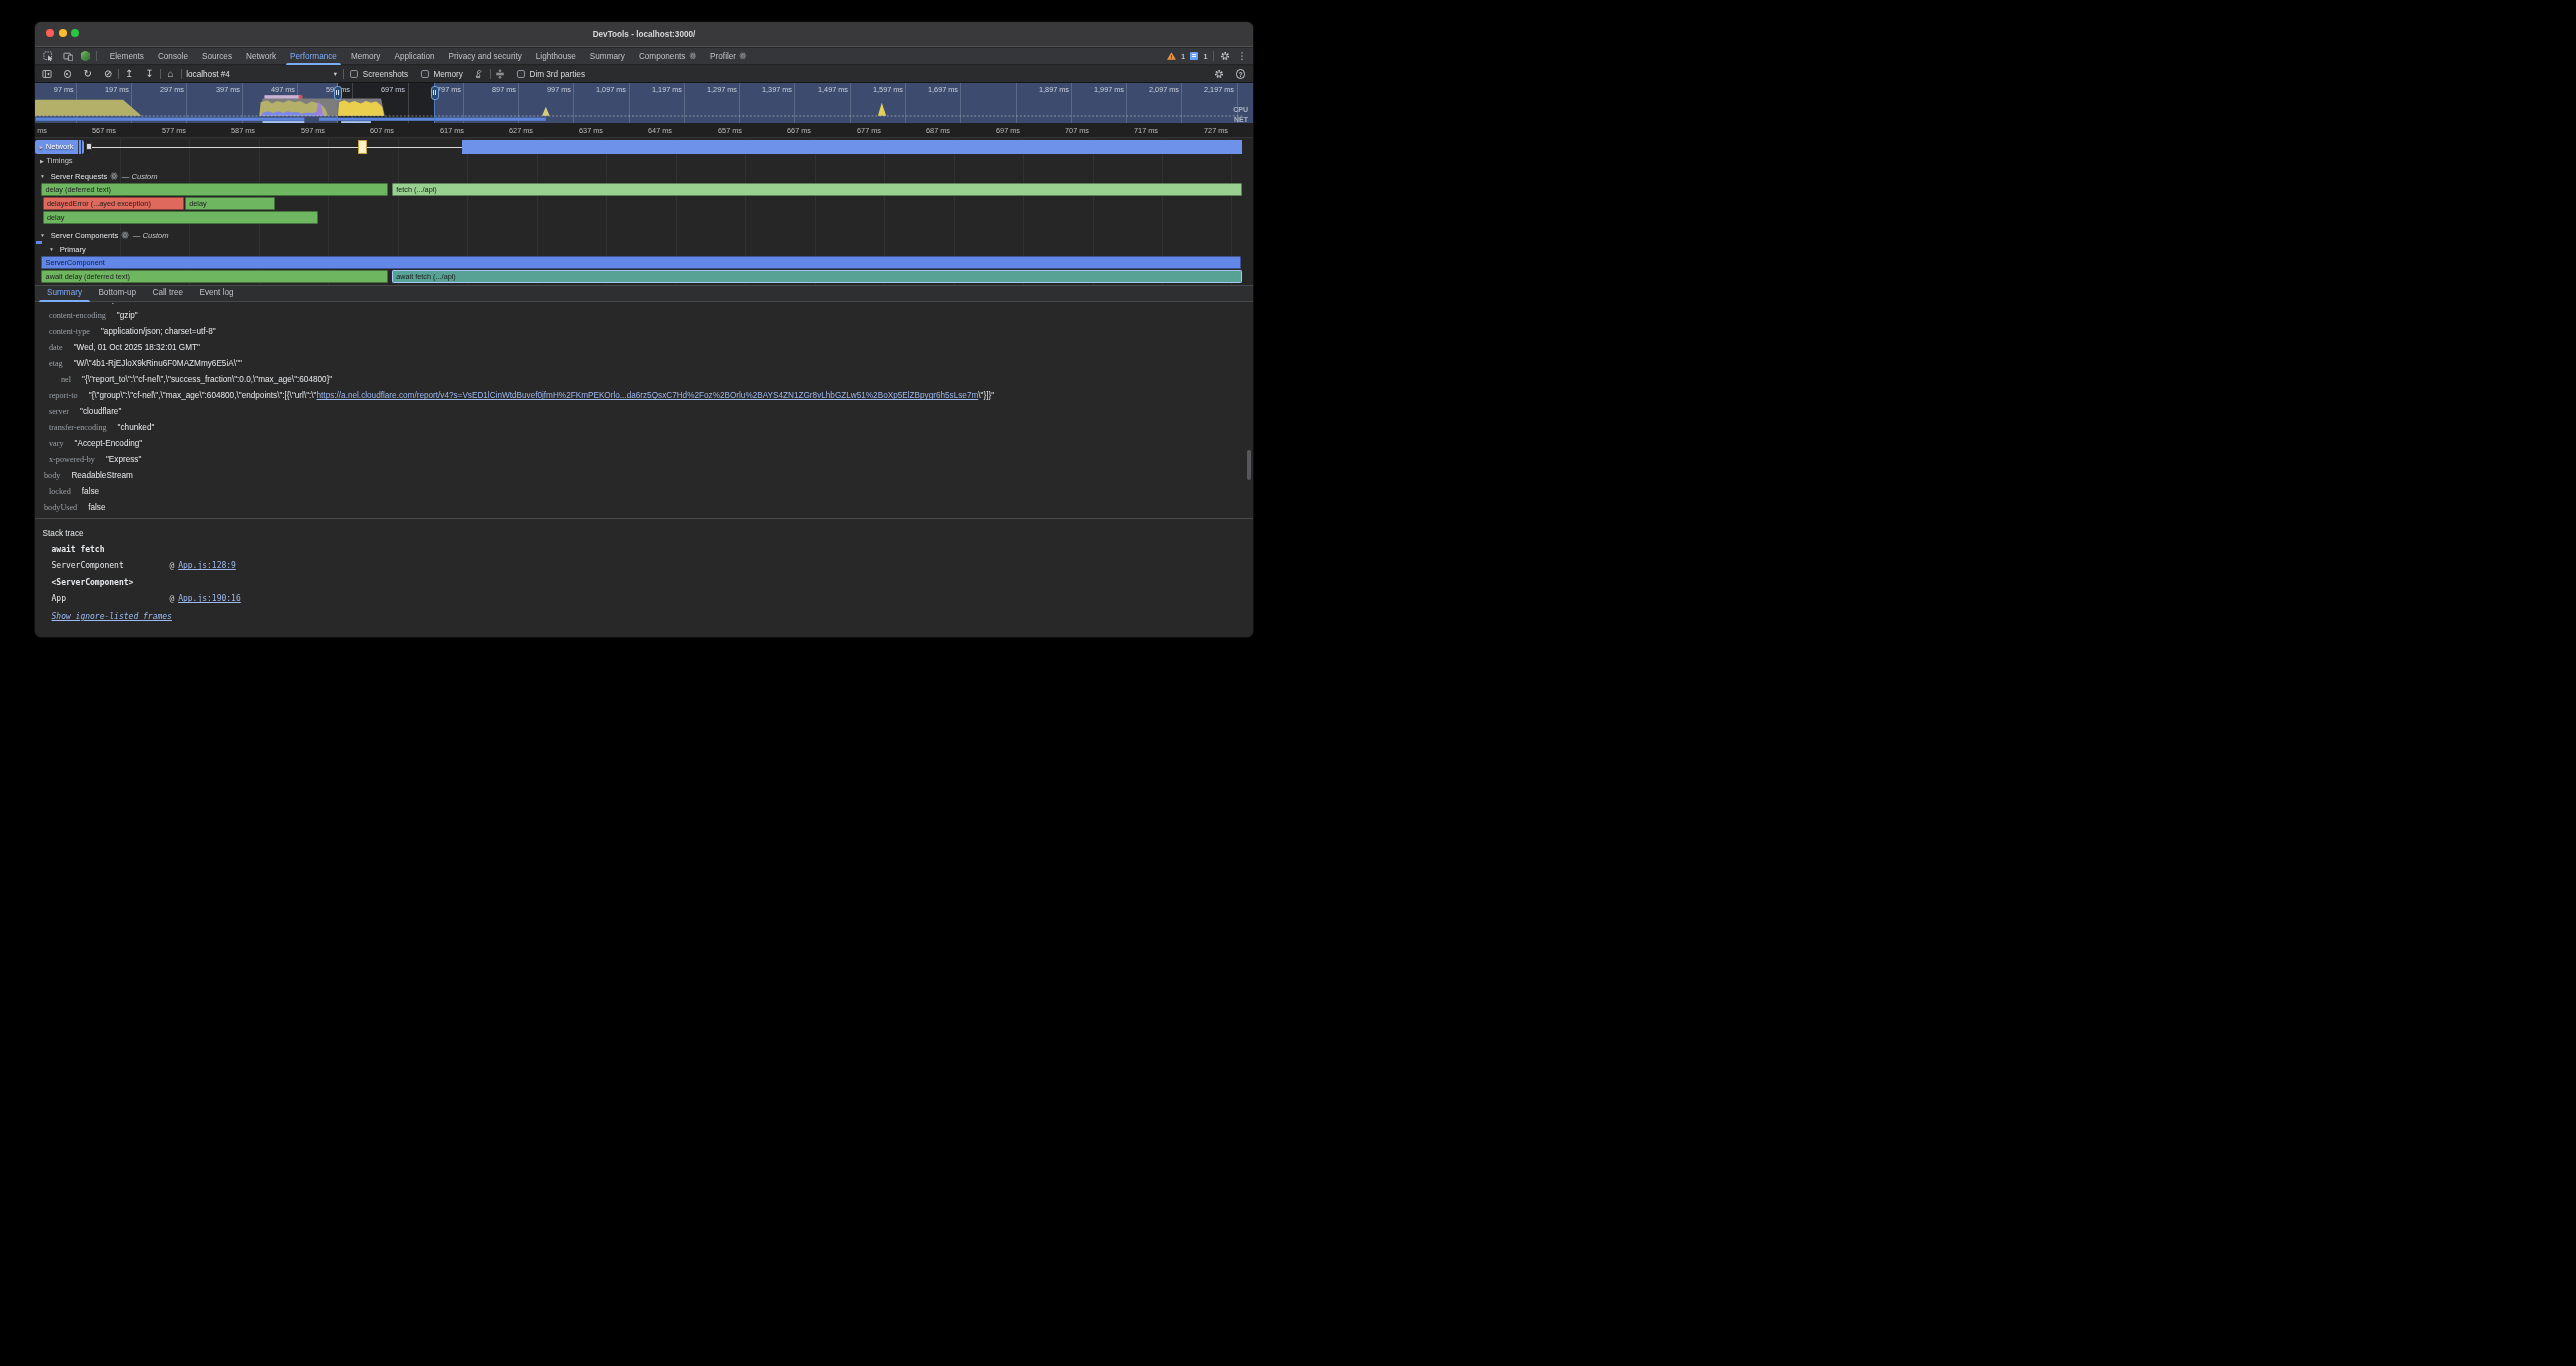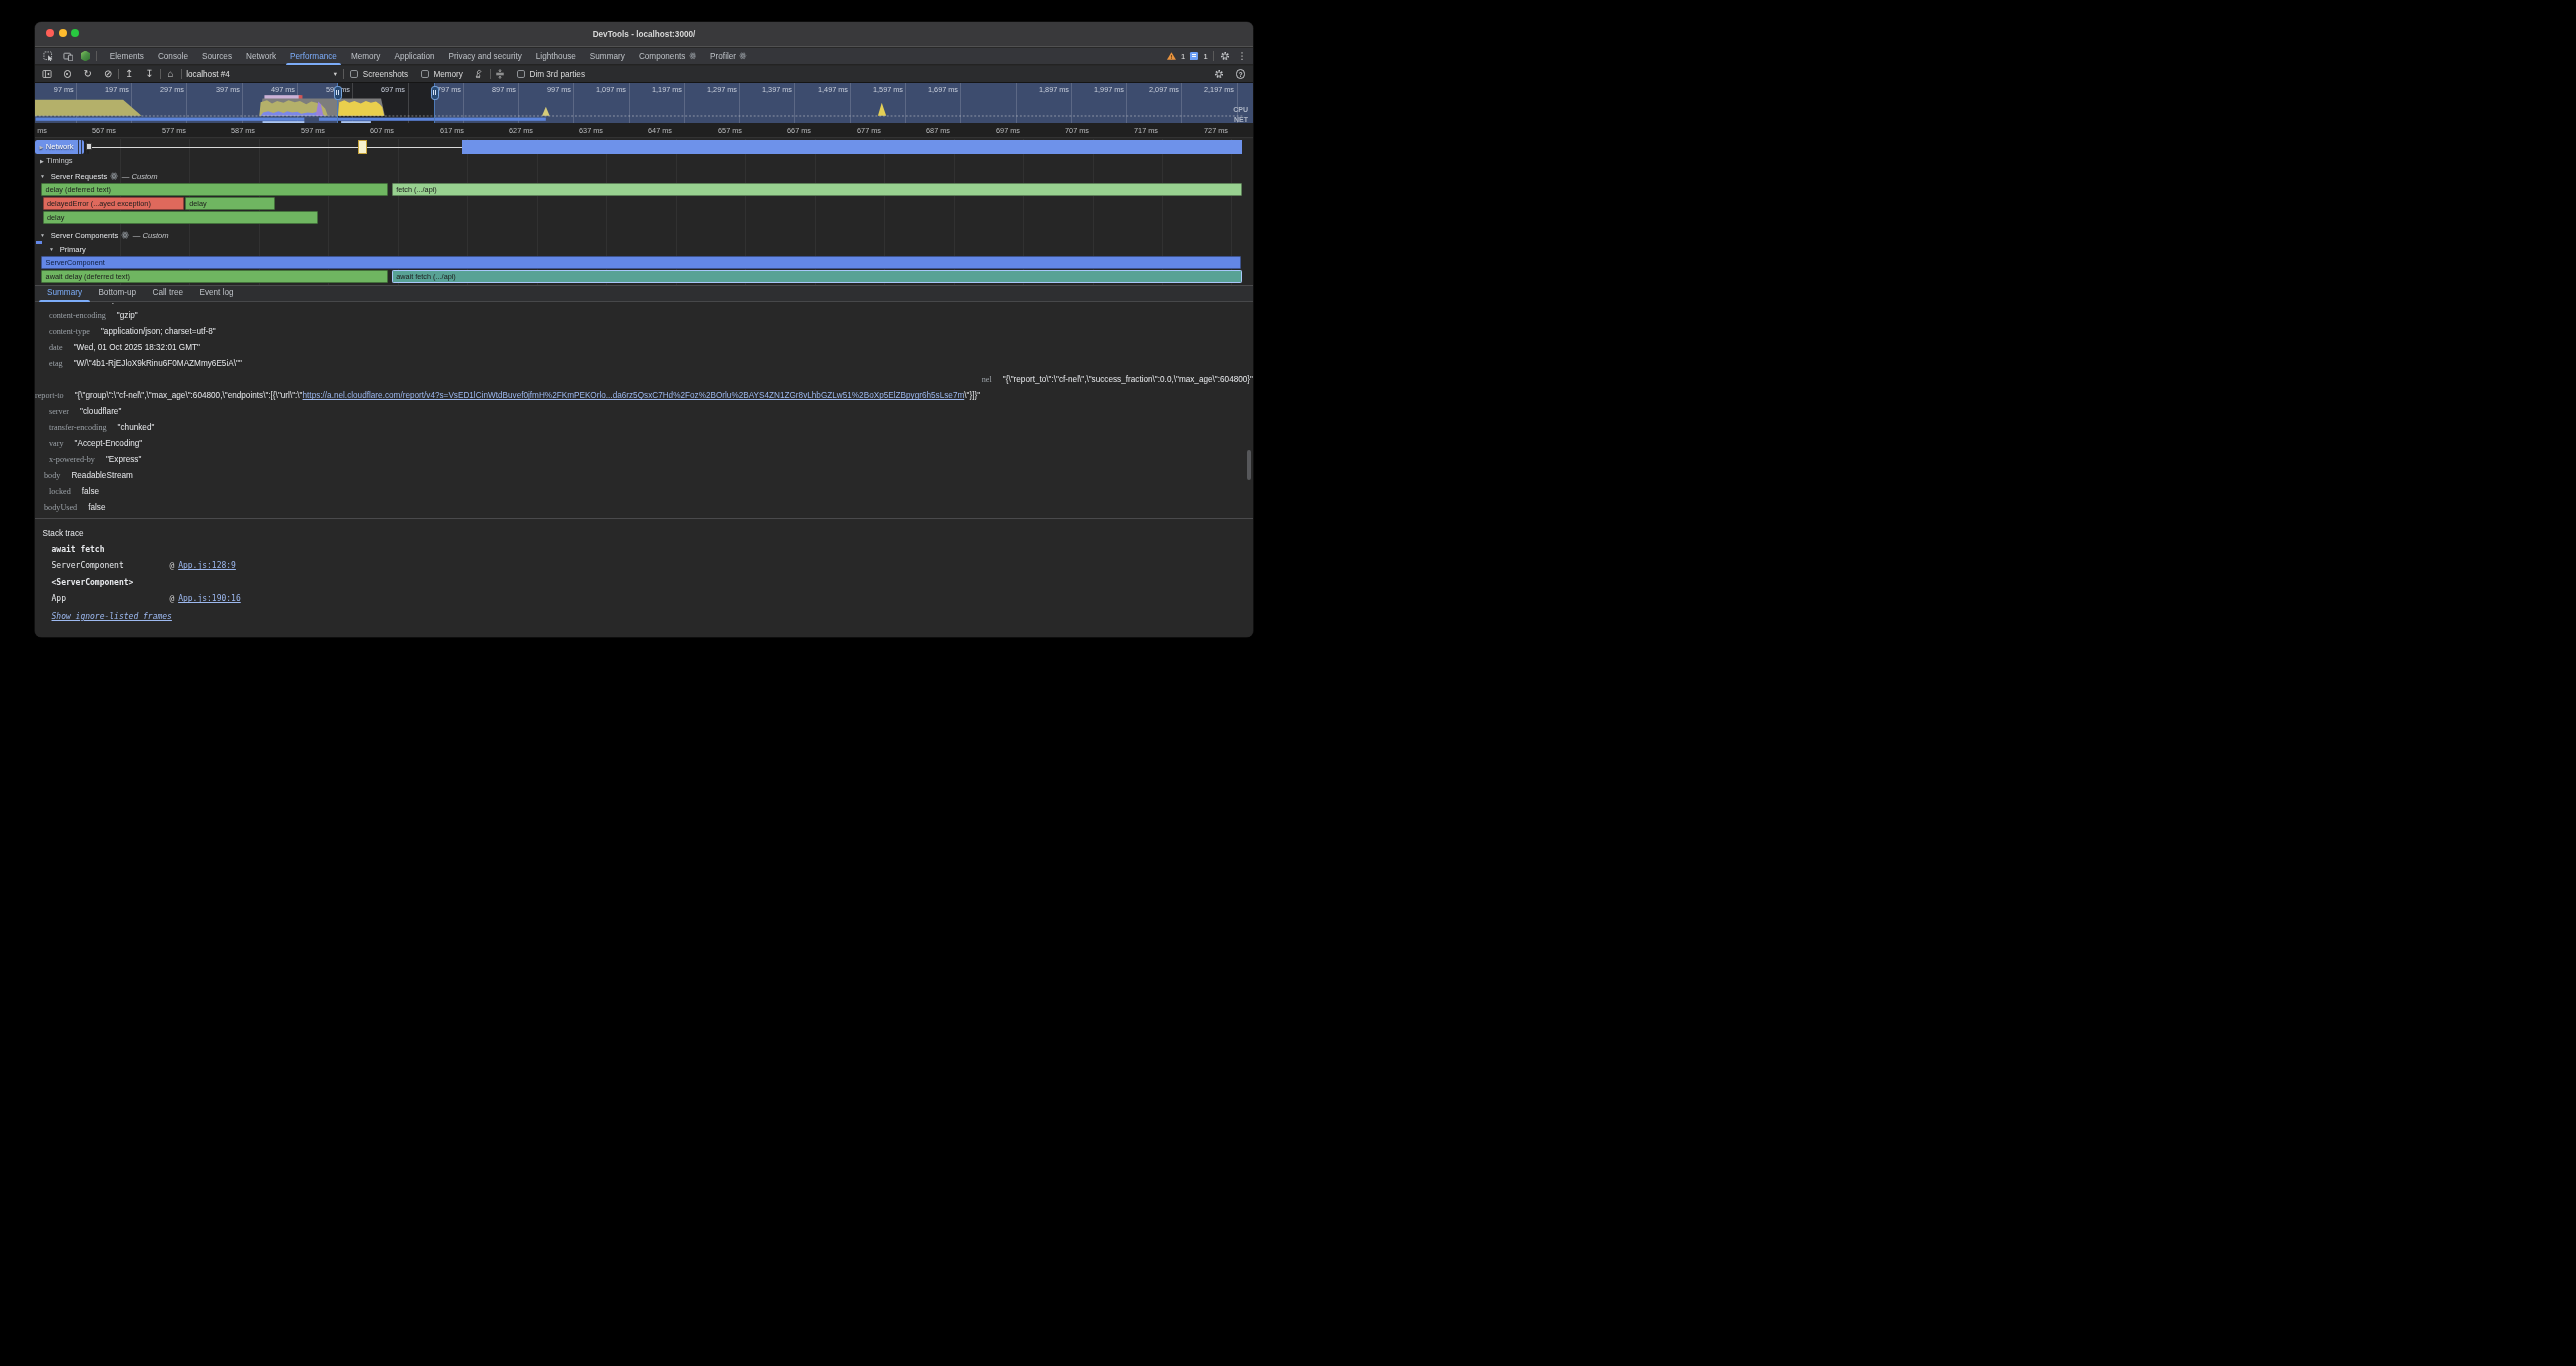--- a/index.html
+++ b/index.html
@@ -459,22 +459,22 @@
       <div class="btab">Event log</div>
     </div>
 
   <div id="summary">
     <div id="sumrows">
         <div class="srow" style="padding-left: 14px; margin-top: -10.8px;"><span class="k">connection</span><span class="v">"keep-alive"</span></div>
         <div class="srow" style="padding-left: 14px;"><span class="k">content-encoding</span><span class="v">"gzip"</span></div>
         <div class="srow" style="padding-left: 14px;"><span class="k">content-type</span><span class="v">"application/json; charset=utf-8"</span></div>
         <div class="srow" style="padding-left: 14px;"><span class="k">date</span><span class="v">"Wed, 01 Oct 2025 18:32:01 GMT"</span></div>
         <div class="srow" style="padding-left: 14px;"><span class="k">etag</span><span class="v">"W/\"4b1-RjEJloX9kRinu6F0MAZMmy6E5iA\""</span></div>
-        <div class="srow" style="padding-left: 26px; text-align: right;"><span class="k">nel</span><span class="v">"{\"report_to\":\"cf-nel\",\"success_fraction\":0.0,\"max_age\":604800}"</span></div>
-        <div class="srow" style=""><span class="k">report-to</span><span class="v">"{\"group\":\"cf-nel\",\"max_age\":604800,\"endpoints\":[{\"url\":\"</span><a>https://a.nel.cloudflare.com/report/v4?s=VsED1lCinWtdBuvef0jfmH%2FKmPEKOrlo...da6rz5QsxC7Hd%2Foz%2BOrlu%2BAYS4ZN1ZGr8vLhbGZLw51%2BoXp5ElZBpygr6h5sLse7m</a><span class="v">\"}]}"</span></div>
+        <div class="srow" style="padding-left: 26px;"><span class="k">nel</span><span class="v">"{\"report_to\":\"cf-nel\",\"success_fraction\":0.0,\"max_age\":604800}"</span></div>
+        <div class="srow" style="padding-left: 14px;"><span class="k">report-to</span><span class="v">"{\"group\":\"cf-nel\",\"max_age\":604800,\"endpoints\":[{\"url\":\"</span><a>https://a.nel.cloudflare.com/report/v4?s=VsED1lCinWtdBuvef0jfmH%2FKmPEKOrlo...da6rz5QsxC7Hd%2Foz%2BOrlu%2BAYS4ZN1ZGr8vLhbGZLw51%2BoXp5ElZBpygr6h5sLse7m</a><span class="v">\"}]}"</span></div>
         <div class="srow" style="padding-left: 14px;"><span class="k">server</span><span class="v">"cloudflare"</span></div>
         <div class="srow" style="padding-left: 14px;"><span class="k">transfer-encoding</span><span class="v">"chunked"</span></div>
         <div class="srow" style="padding-left: 14px;"><span class="k">vary</span><span class="v">"Accept-Encoding"</span></div>
         <div class="srow" style="padding-left: 14px;"><span class="k">x-powered-by</span><span class="v">"Express"</span></div>
         <div class="srow" style="padding-left: 9px;"><span class="k">body</span><span class="v">ReadableStream</span></div>
         <div class="srow" style="padding-left: 14px;"><span class="k">locked</span><span class="v">false</span></div>
         <div class="srow" style="padding-left: 9px;"><span class="k">bodyUsed</span><span class="v">false</span></div>
       </div>
     <div class="scroll-thumb" style="top:147px;height:30px"></div>
   </div>

